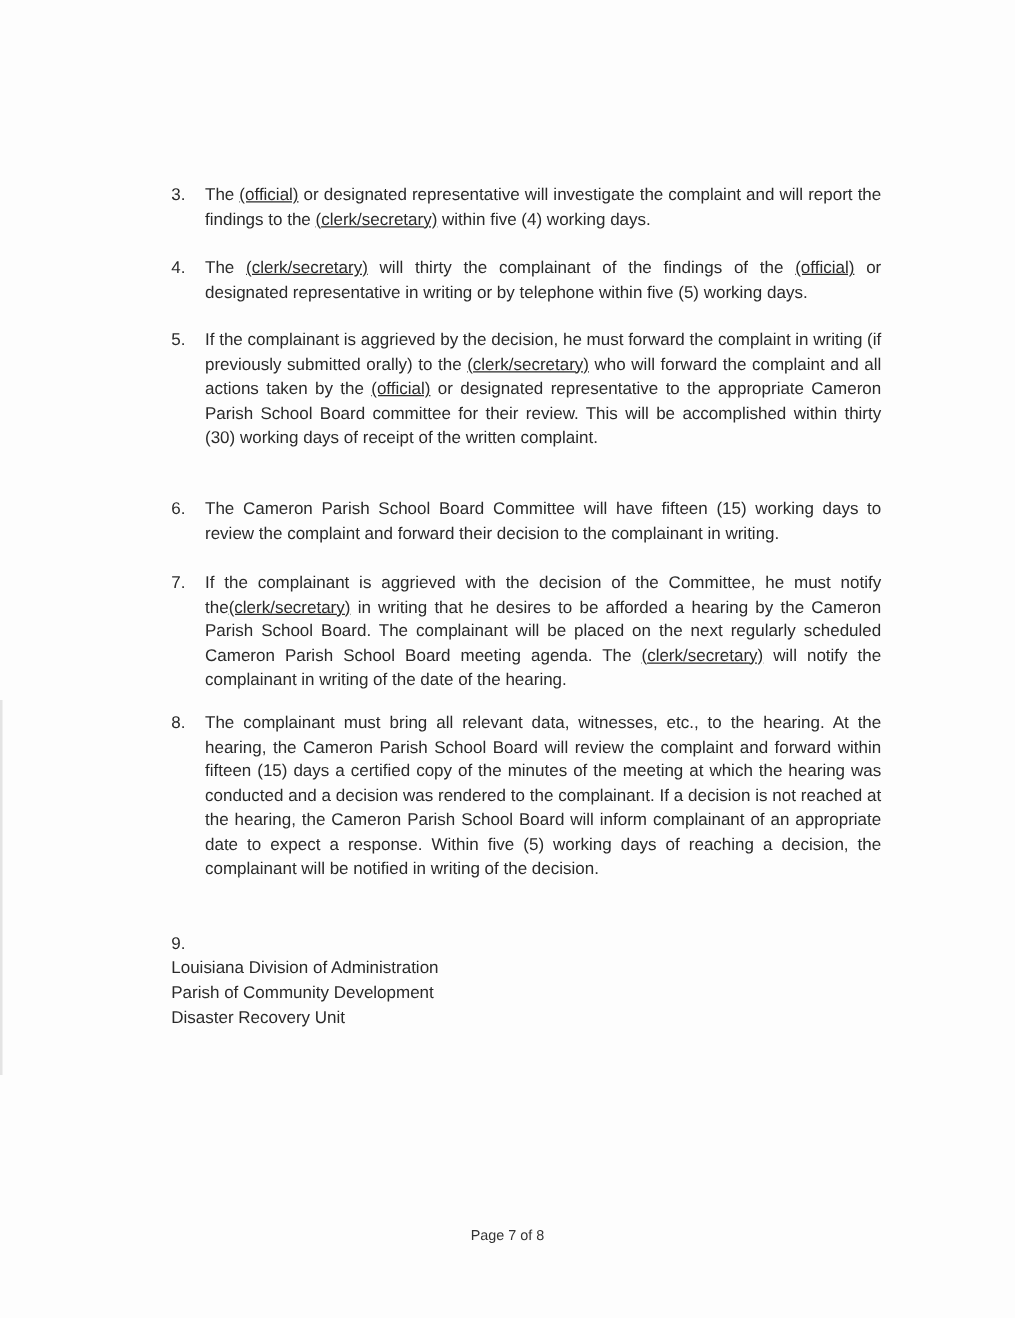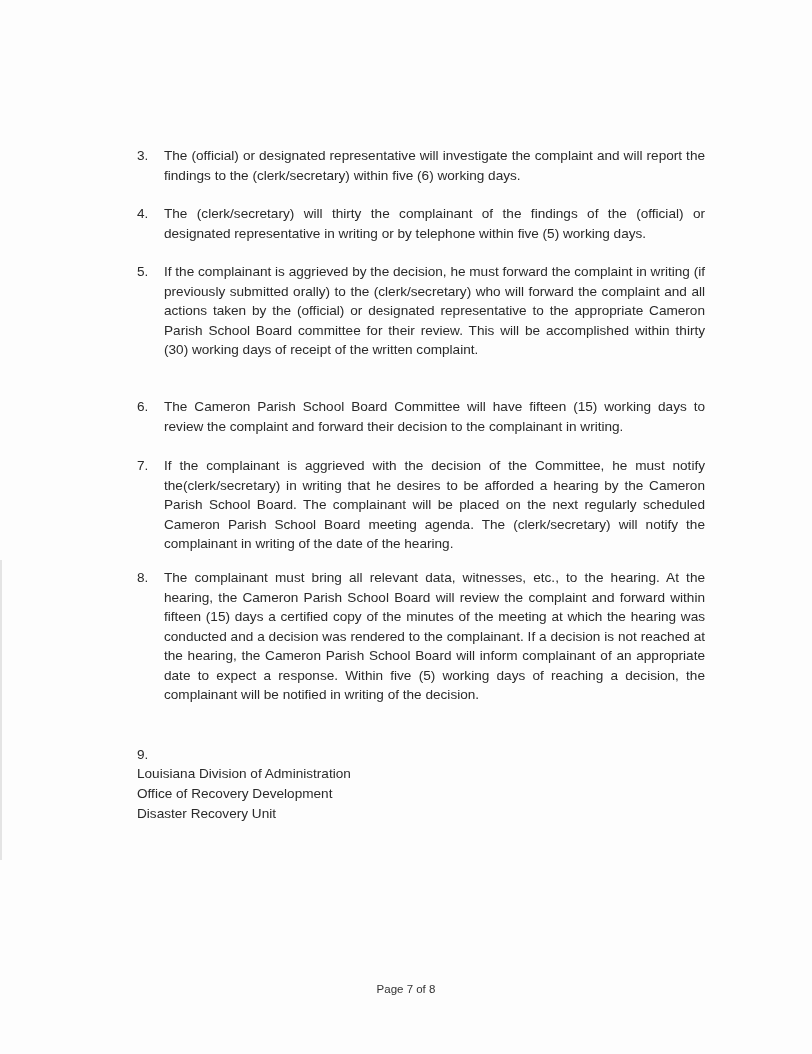--- a/index.html
+++ b/index.html
@@ -13,38 +13,38 @@
   .page { position: absolute; left: 0; top: 0; width: 812px; height: 1054px; }
   .item {
     position: absolute;
     left: 137px;
     width: 568px;
     font-size: 13.6px;
     line-height: 19.5px;
   }
   .num { position: absolute; left: 0; top: 0; width: 26px; }
   .text { margin-left: 27px; text-align: justify; }
-  .u { }
+  .u { text-decoration: underline; }
   .addr { margin-top: 19px; }
   .addr div { line-height: 19.8px; }
   .footer {
     position: absolute; left: 0; width: 812px; top: 983px;
     text-align: center; font-size: 11.5px; color: #333;
   }
   .edge { position: absolute; left: 0; top: 560px; width: 2px; height: 300px; background: #e4e4e4; }
 </style>
 </head>
 <body>
 
 <div class="page">
   <div class="edge"></div>
 
   <div class="item" style="top:146px">
     <span class="num">3.</span>
-    <div class="text"><span>The </span><span class="u">(official)</span><span> or designated representative will investigate the complaint and will report the findings to the </span><span class="u">(clerk/secretary)</span><span> within five (6) working days.</span></div>
+    <div class="text"><span>The </span><span class="u">(official)</span><span> or designated representative will investigate the complaint and will report the findings to the </span><span class="u">(clerk/secretary)</span><span> within five (4) working days.</span></div>
   </div>
 
   <div class="item" style="top:204px">
     <span class="num">4.</span>
     <div class="text"><span>The </span><span class="u">(clerk/secretary)</span><span> will thirty the complainant of the findings of the </span><span class="u">(official)</span><span> or designated representative in writing or by telephone within five (5) working days.</span></div>
   </div>
 
   <div class="item" style="top:262px">
     <span class="num">5.</span>
     <div class="text"><span>If the complainant is aggrieved by the decision, he must forward the complaint in writing (if previously submitted orally) to the </span><span class="u">(clerk/secretary)</span><span> who will forward the complaint and all actions taken by the </span><span class="u">(official)</span><span> or designated representative to the appropriate Cameron Parish School Board committee for their review.  This will be accomplished within thirty (30) working days of receipt of the written complaint.</span></div>
@@ -62,19 +62,19 @@
 
   <div class="item" style="top:568px">
     <span class="num">8.</span>
     <div class="text"><span>The complainant must bring all relevant data, witnesses, etc., to the hearing.  At the hearing, the Cameron Parish School Board will review the complaint and forward within fifteen (15) days a certified copy of the minutes of the meeting at which the hearing was conducted and a decision was rendered to the complainant.  If a decision is not reached at the hearing, the Cameron Parish School Board will inform complainant of an appropriate date to expect a response. Within five (5) working days of reaching a decision, the complainant will be notified in writing of the decision.</span></div>
   </div>
 
   <div class="item" style="top:745px">
     <span class="num">9.</span>
     <div class="addr">
       <div>Louisiana Division of Administration</div>
-      <div>Office of Recovery Development</div>
+      <div>Parish of Community Development</div>
       <div>Disaster Recovery Unit</div>
     </div>
   </div>
 
   <div class="footer">Page 7 of 8</div>
 </div>
 
 </body></html>

